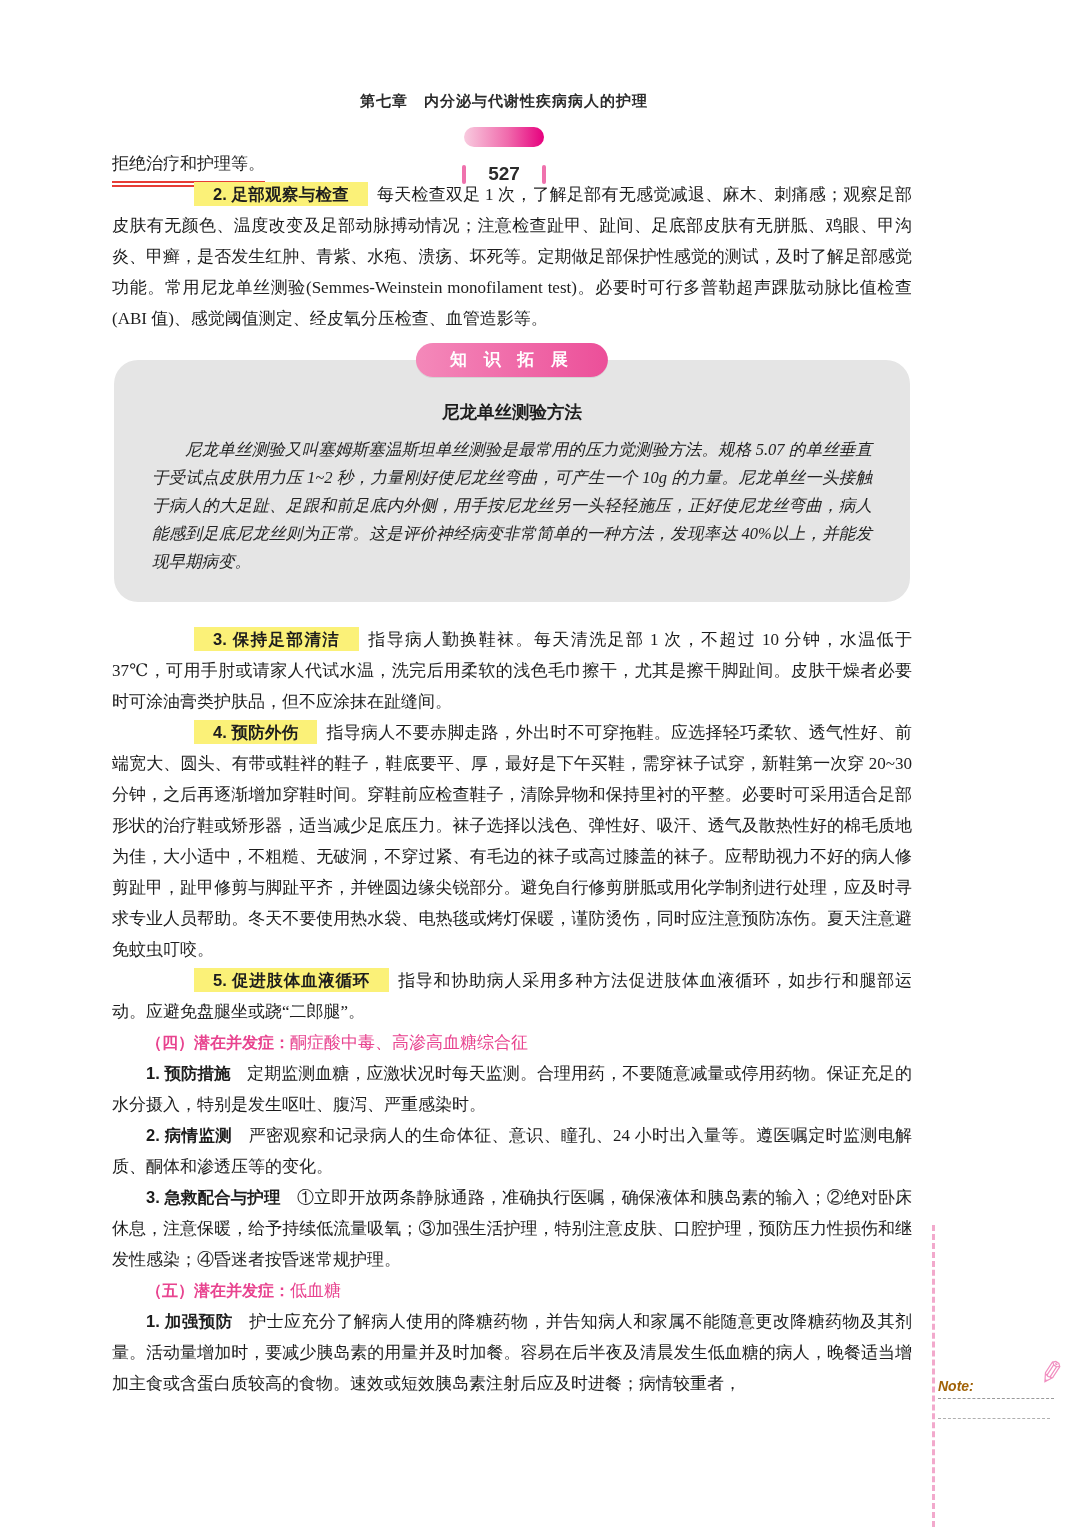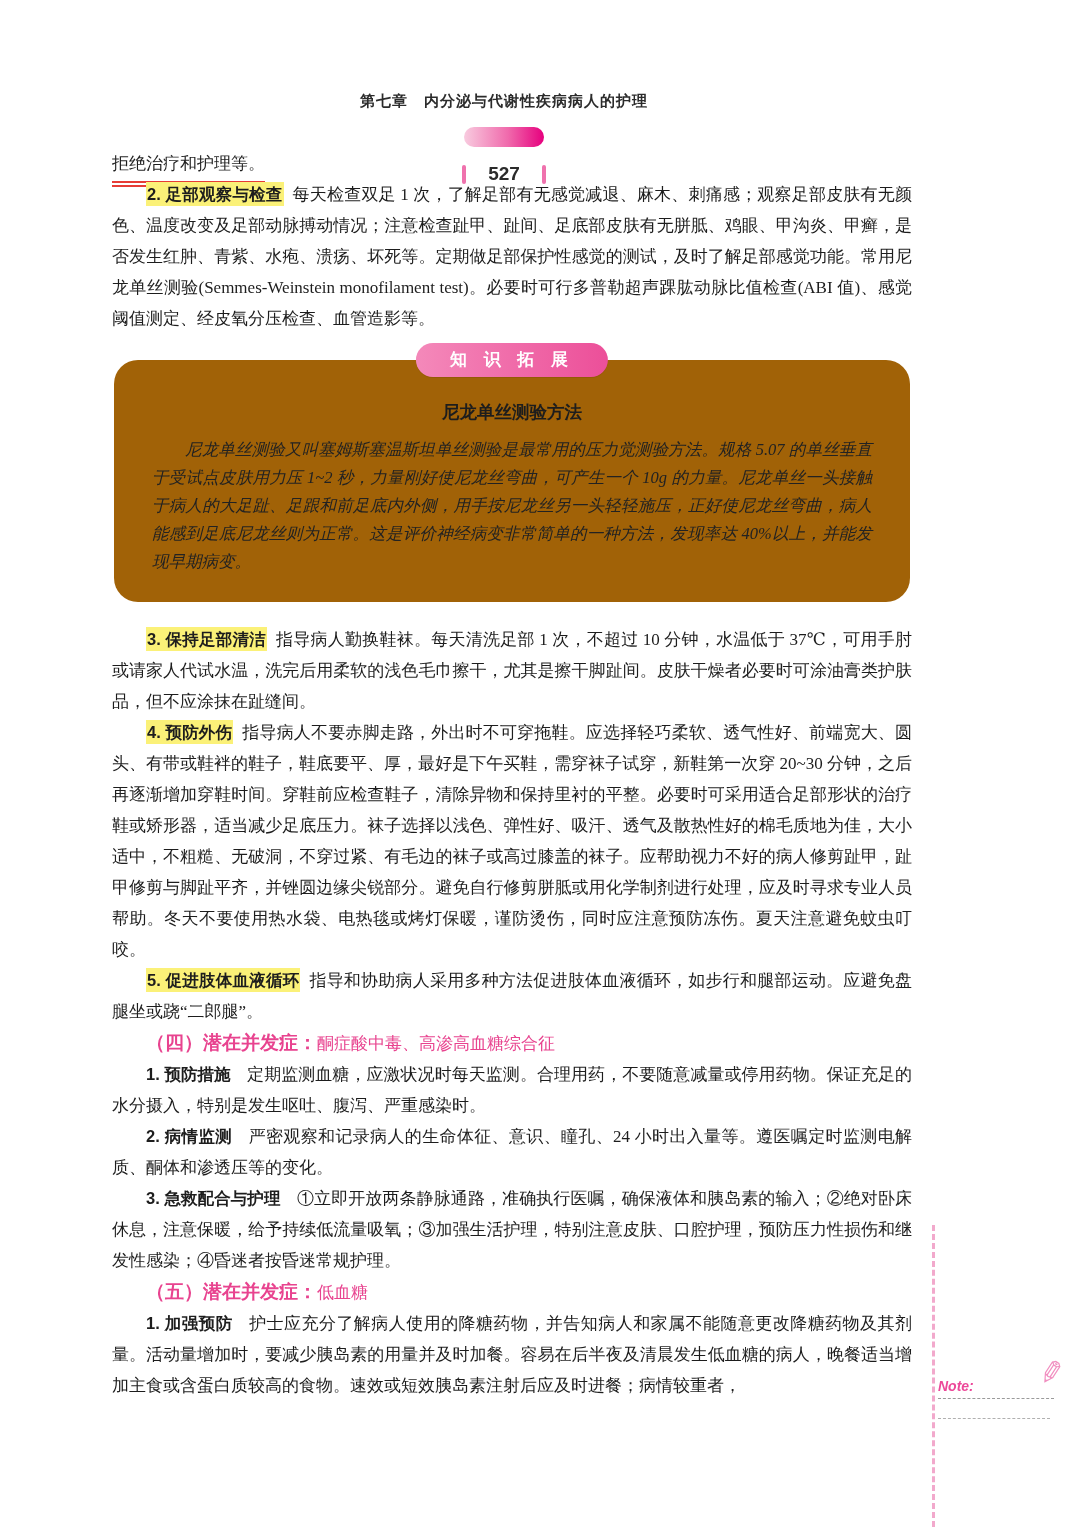--- a/index.html
+++ b/index.html
@@ -31,33 +31,33 @@
   .content { position:absolute; left:112px; top:148px; width:800px; }
   .para {
     font-size:17px; line-height:31px; text-align:justify; text-indent:2em;
     color:#1d1d1d;
   }
   .para.no-indent { text-indent:0; }
   .red-underline {
     border-bottom:6px double #e63c35; padding-bottom:8px;
   }
   .hl {
-    background:#fbf178; font-weight:700; padding:3px 1px; margin-right:0.55em;
-    font-family:"Liberation Sans","DejaVu Sans",sans-serif; font-size:16.5px;
+    background:#fbf178; font-weight:700; padding:3px 19px; margin-right:0.55em;
+    font-family:"Liberation Sans","DejaVu Sans",sans-serif; font-size:16.5px;margin-left:48px;
   }
   .blabel {
     font-weight:700; margin-right:1em;
     font-family:"Liberation Sans","DejaVu Sans",sans-serif; font-size:16.5px;
   }
   .comp-heading { color:#e8438f; }
-  .comp-heading .comp-label { font-weight:700; font-family:"Liberation Sans","DejaVu Sans",sans-serif; font-size:19px; }
+  .comp-heading .comp-label { font-weight:700; font-family:"Liberation Sans","DejaVu Sans",sans-serif; font-size:16px; }
 
   
   .infobox {
-    position:relative; background:#a16207; border-radius:24px;
+    position:relative; background:#e5e5e5; border-radius:24px;
     margin:26px 2px 22px; padding:40px 38px 26px;
   }
   .infobox-badge {
     position:absolute; top:-17px; left:50%; transform:translateX(-50%);
     height:34px; line-height:34px; padding:0 34px;
     background:linear-gradient(90deg,#f489ba 0%,#ec4f99 100%);
     border-radius:17px; color:#ffffff; font-weight:700; font-size:17px;
     letter-spacing:6px; white-space:nowrap;
     font-family:"Liberation Sans","DejaVu Sans",sans-serif;
     box-shadow:0 1px 0 rgba(0,0,0,0.08);
@@ -74,21 +74,21 @@
   
   .margin-line {
     position:absolute; left:932px; top:1225px; height:302px; width:0;
     border-left:3px dashed #f2a9cc;
   }
   .note-block {
     position:absolute; left:938px; top:1378px; width:116px;
     font-family:"Liberation Sans","DejaVu Sans",sans-serif;
   }
   .note-label {
-    font-size:14px; font-weight:700; font-style:italic; color:#ec4899;
+    font-size:14px; font-weight:700; font-style:italic; color:#a16207;
     display:block; padding-bottom:4px;
     border-bottom:1.5px dashed #9a9a9a;
   }
   .note-line2 { height:20px; border-bottom:1.5px dashed #b0b0b0; width:112px; }
   .pen-icon {
     position:absolute; right:-10px; top:-20px;
     color:#f18fc0; font-size:30px; line-height:1;
     transform:rotate(-12deg) scaleX(-1);
     font-family:"DejaVu Sans",sans-serif;
   }

